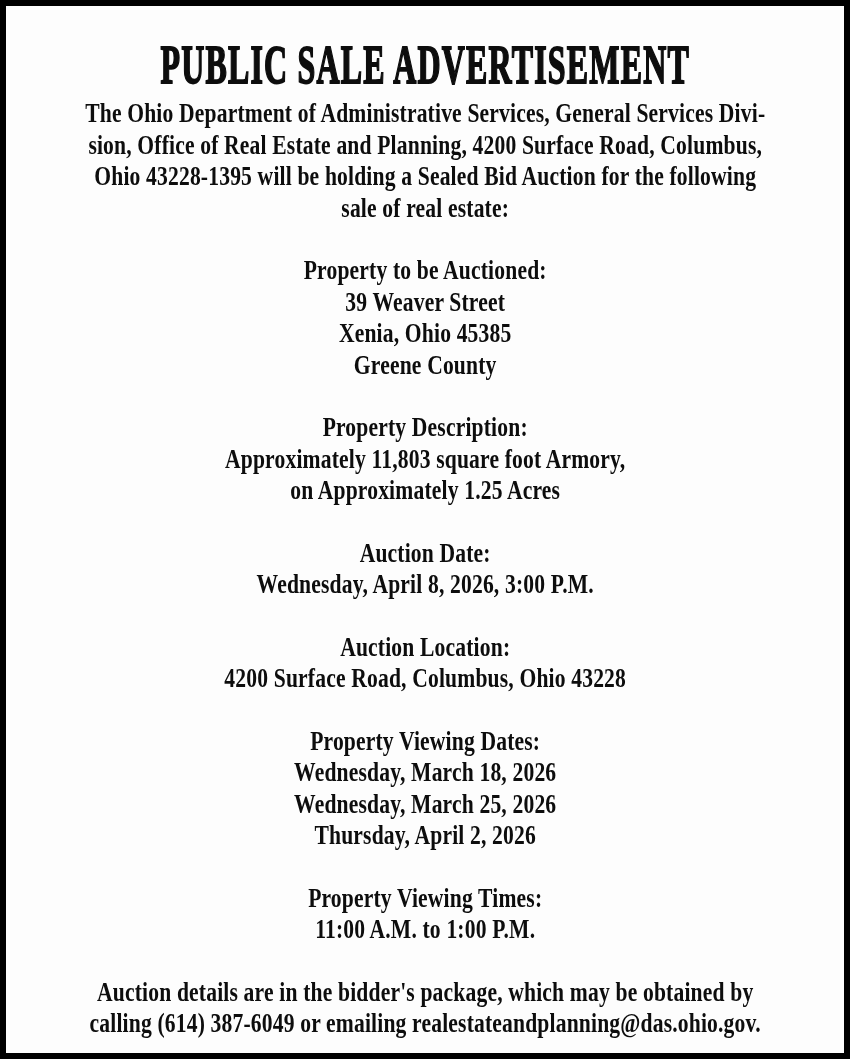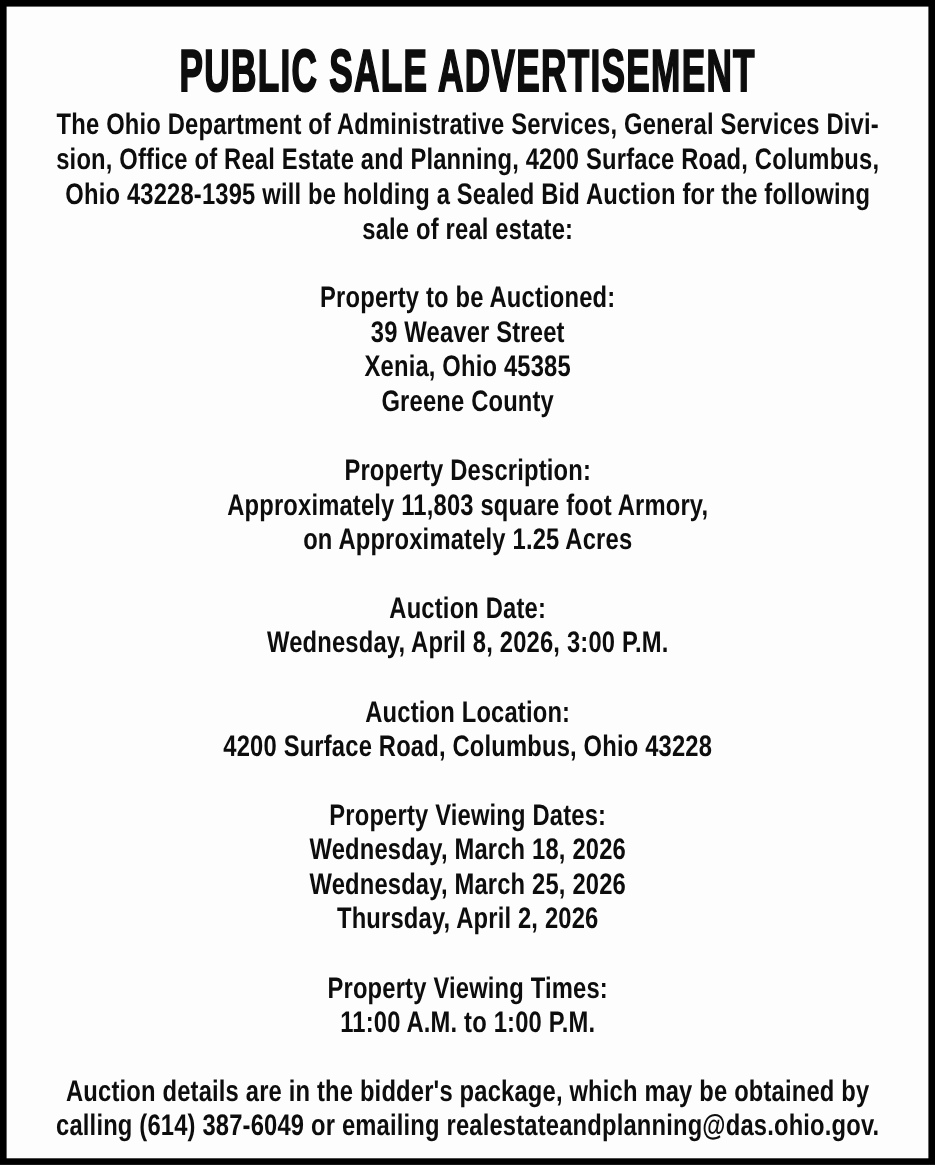--- a/index.html
+++ b/index.html
@@ -8,21 +8,21 @@
     background: #ffffff;
   }
   .sheet {
     position: relative;
     width: 850px;
     height: 1059px;
     box-sizing: border-box;
     border: 6px solid #000000;
     background: #fdfdfd;
     overflow: hidden;
-    font-family: Liberation Sans, sans-serif;
+    font-family: Liberation Serif, serif;
     color: #0d0d0d;
   }
   
   .condense {
     width: 1048px;            
     transform: scaleX(0.8);
     transform-origin: 0 0;
     padding-top: 30px;
     text-align: center;
   }

